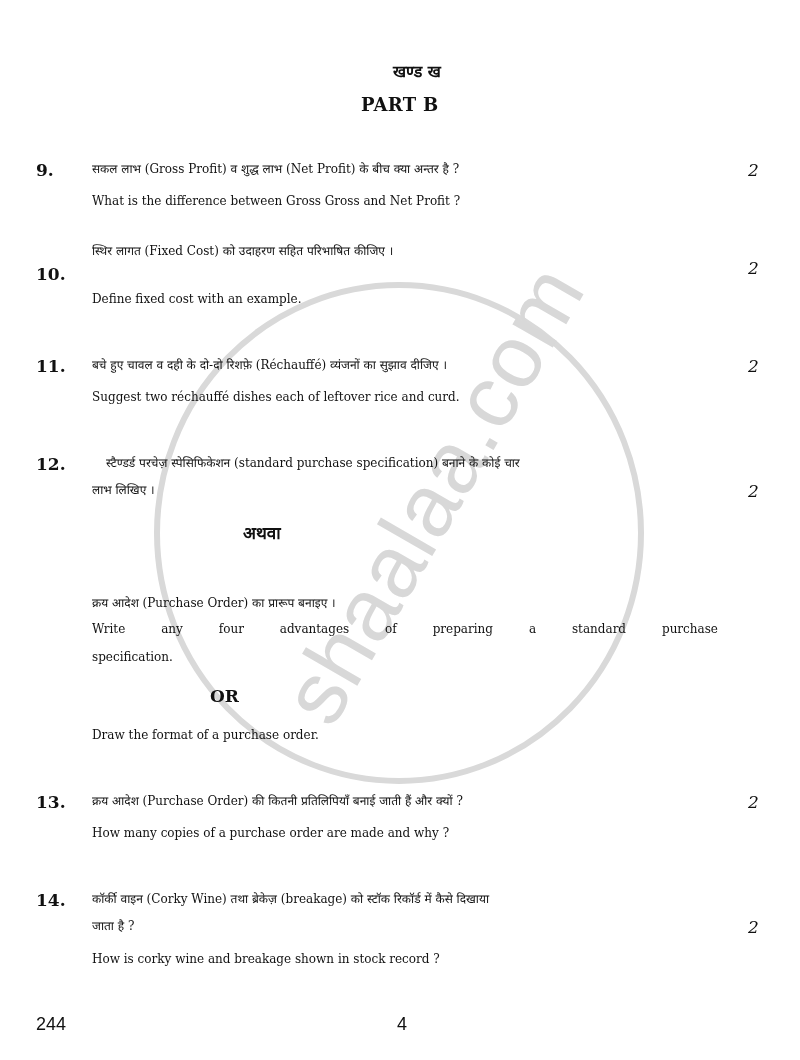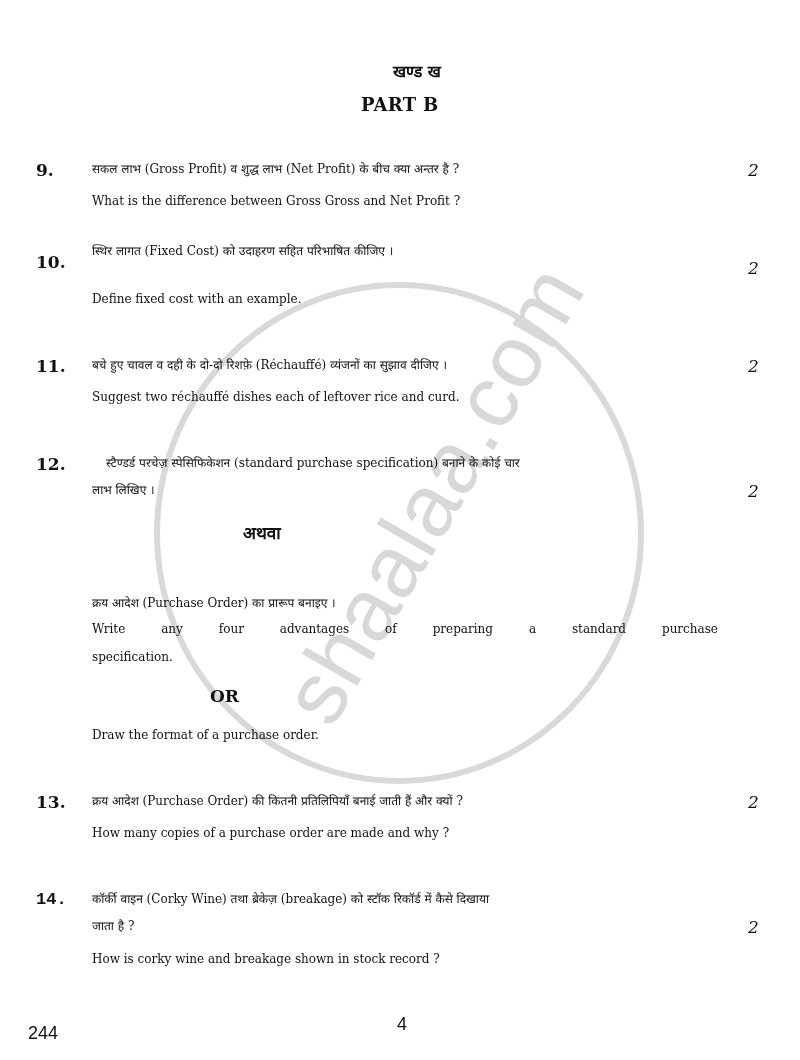--- a/index.html
+++ b/index.html
@@ -34,21 +34,21 @@
   <div class="abs serif part-heading" style="left:361px; top:94px;">PART B</div>
 
   <div>
     <div class="abs serif qnum" style="left:36px; top:160px;">9.</div>
     <div class="abs serif qtext" style="left:92px; top:160px;">सकल लाभ (Gross Profit) व शुद्ध लाभ (Net Profit) के बीच क्या अन्तर है ?</div>
     <div class="abs serif marks" style="left:748px; top:160px;">2</div>
     <div class="abs serif qtext" style="left:92px; top:194px;">What is the difference between Gross Gross and Net Profit ?</div>
   </div>
 
   <div>
-    <div class="abs serif qnum" style="left:36px; top:252px;">10.</div>
+    <div class="abs serif qnum" style="left:36px; top:264px;">10.</div>
     <div class="abs serif qtext" style="left:92px; top:242px;">स्थिर लागत (Fixed Cost) को उदाहरण सहित परिभाषित कीजिए ।</div>
     <div class="abs serif marks" style="left:748px; top:258px;">2</div>
     <div class="abs serif qtext" style="left:92px; top:292px;">Define fixed cost with an example.</div>
   </div>
 
   <div>
     <div class="abs serif qnum" style="left:36px; top:356px;">11.</div>
     <div class="abs serif qtext" style="left:92px; top:356px;">बचे हुए चावल व दही के दो-दो रिशफ़े (Réchauffé) व्यंजनों का सुझाव दीजिए ।</div>
     <div class="abs serif marks" style="left:748px; top:356px;">2</div>
     <div class="abs serif qtext" style="left:92px; top:390px;">Suggest two réchauffé dishes each of leftover rice and curd.</div>
@@ -78,23 +78,23 @@
   </div>
 
   <div>
     <div class="abs serif qnum" style="left:36px; top:792px;">13.</div>
     <div class="abs serif qtext" style="left:92px; top:792px;">क्रय आदेश (Purchase Order) की कितनी प्रतिलिपियाँ बनाई जाती हैं और क्यों ?</div>
     <div class="abs serif marks" style="left:748px; top:792px;">2</div>
     <div class="abs serif qtext" style="left:92px; top:826px;">How many copies of a purchase order are made and why ?</div>
   </div>
 
   <div>
-    <div class="abs serif qnum" style="left:36px; top:890px;font-family:Liberation Mono, monospace;">14.</div>
+    <div class="abs serif qnum" style="left:36px; top:890px;">14.</div>
     <div class="abs serif qtext" style="left:92px; top:890px;">कॉर्की वाइन (Corky Wine) तथा ब्रेकेज़ (breakage) को स्टॉक रिकॉर्ड में कैसे दिखाया</div>
     <div class="abs serif qtext" style="left:92px; top:917px;">जाता है ?</div>
     <div class="abs serif marks" style="left:748px; top:917px;">2</div>
     <div class="abs serif qtext" style="left:92px; top:952px;">How is corky wine and breakage shown in stock record ?</div>
   </div>
 
-  <div class="abs sans footer-code" style="left:28px; top:1014px;margin-top:9px;">244</div>
+  <div class="abs sans footer-code" style="left:36px; top:1014px;">244</div>
   <div class="abs sans footer-page" style="left:397px; top:1014px;">4</div>
 
 </div>
 
 </body></html>

